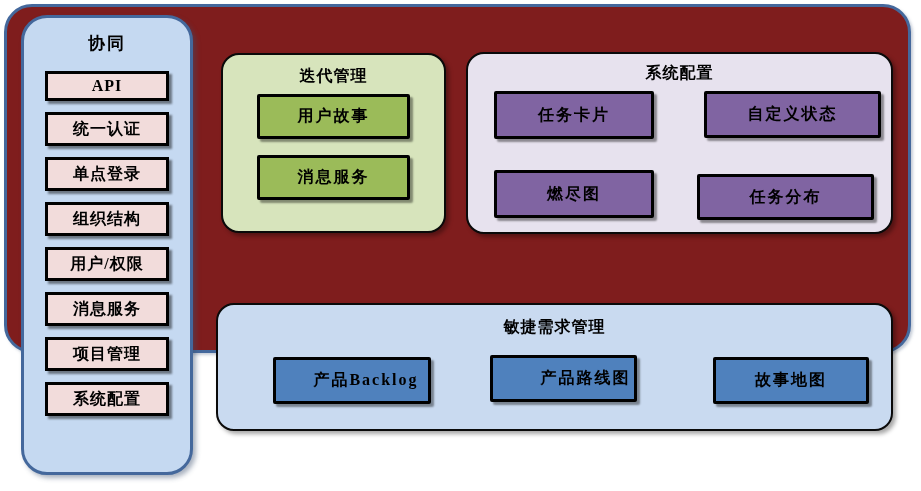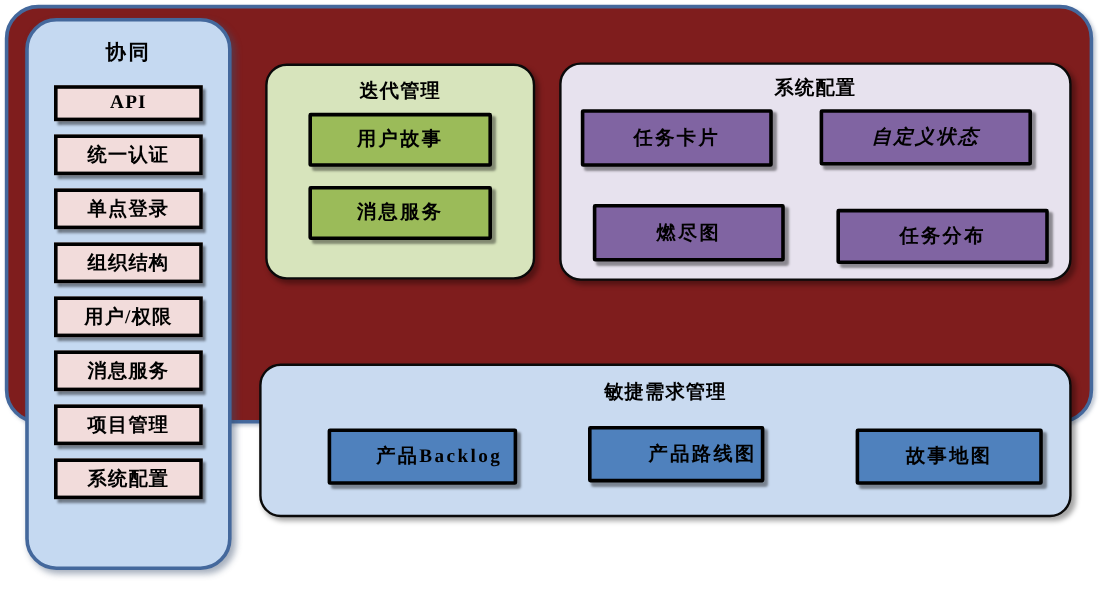--- a/index.html
+++ b/index.html
@@ -70,22 +70,22 @@
   
   .panel.iteration{left:214px;top:46px;width:225px;height:180px;background:var(--iteration-panel-fill);}
   .panel.iteration .panel-title{margin-top:11px;}
   .box.green{background:var(--iteration-item-fill);width:153px;height:45px;left:34px;}
   .box.green.b1{top:39px;}
   .box.green.b2{top:100px;}
   
   .panel.kanban{left:459px;top:45px;width:427px;height:182px;background:var(--kanban-panel-fill);}
   .panel.kanban .panel-title{margin-top:9px;}
   .box.purple{background:var(--kanban-item-fill);}
-  .box.purple.b1{left:16px;top:37px;width:160px;height:48px;}
-  .box.purple.b2{left:215px;top:37px;width:177px;height:47px;font-style:italic;}
+  .box.purple.b1{left:26px;top:37px;width:160px;height:48px;}
+  .box.purple.b2{left:236px;top:37px;width:177px;height:47px;}
   .box.purple.b3{left:26px;top:116px;width:160px;height:48px;}
   .box.purple.b4{left:229px;top:120px;width:177px;height:46px;}
   
   .panel.req{left:209px;top:296px;width:677px;height:128px;background:var(--requirements-panel-fill);}
   .panel.req .panel-title{margin-top:12px;text-align:center;}
   .box.blue{background:var(--requirements-item-fill);height:47px;}
   .box.blue.b1{left:55px;top:52px;width:158px;padding-left:28px;}
   .box.blue.b2{left:272px;top:50px;width:147px;padding-left:44px;}
   .box.blue.b3{left:495px;top:52px;width:156px;}
 </style>

